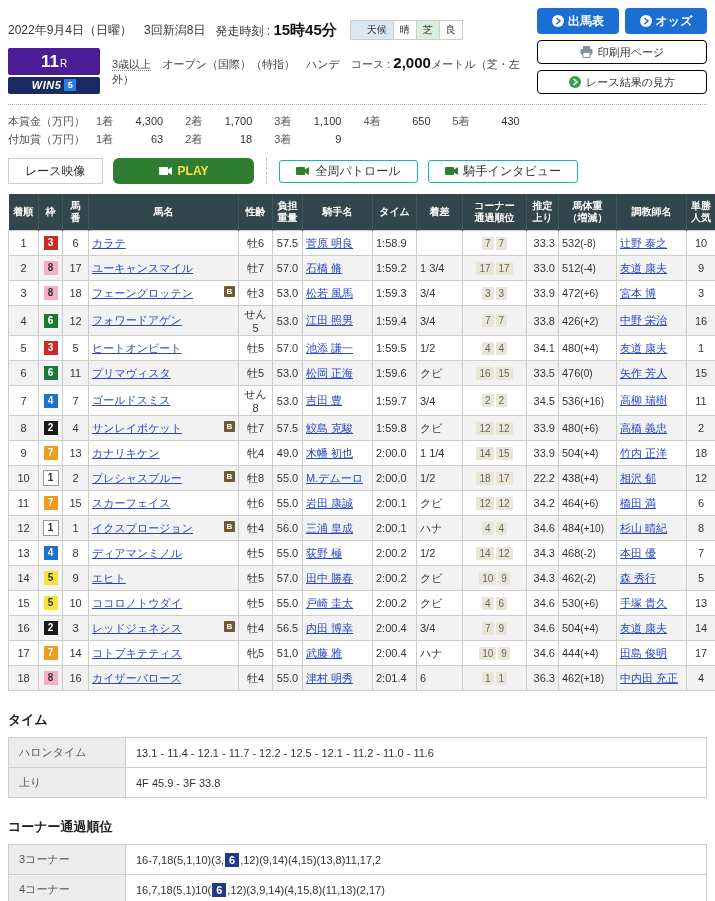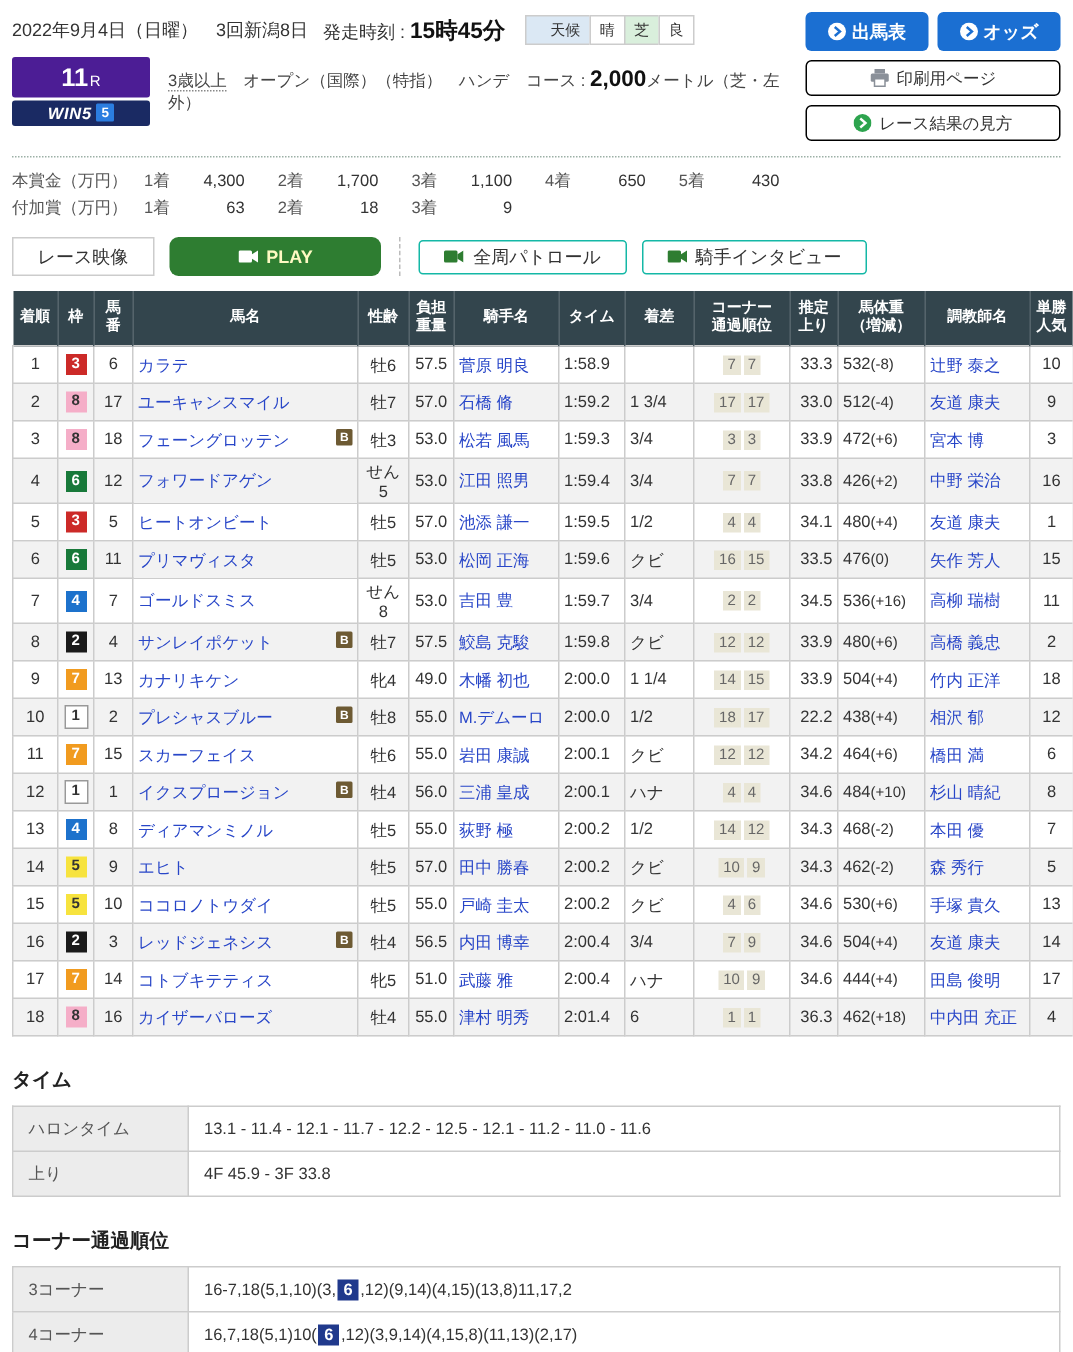--- a/index.html
+++ b/index.html
@@ -1,20 +1,20 @@
 <!DOCTYPE html>
 <html><head>
 <meta charset="utf-8">
 <style>
   html,body{margin:0;padding:0;background:#fff;}
   body{width:715px;font-family:"Liberation Sans","DejaVu Sans",sans-serif;font-size:12px;color:#333;}
   .wrap{padding:8px;width:699px;}
   
   .top{display:flex;justify-content:space-between;align-items:flex-start;}
-  .date-line{font-size:12px;color:#333;display:flex;align-items:center;gap:10px;margin-top:2px;}
+  .date-line{font-size:12px;color:#333;display:flex;align-items:center;gap:10px;margin-top:12px;}
   .start b{font-size:15px;color:#111;}
   .badges{display:inline-flex;margin-left:4px;}
   .badge{border:1px solid #ccc;margin-left:-1px;padding:2px 6px;font-size:10px;background:#fff;color:#333;}
   .badge.wl{background:#dbe8f4;padding-left:16px;}
   .badge.tl{background:#d9efdc;}
   .race-row{display:flex;margin-top:8px;align-items:flex-start;}
   .race-no-block{width:92px;flex:none;}
   .race-no{background:#4c1d95;color:#fff;text-align:center;height:27px;line-height:27px;border-radius:2px;}
   .race-no b{font-size:17px;}
   .race-no span{font-size:10px;margin-left:1px;}
@@ -35,35 +35,35 @@
   .whitebtn{width:100%;margin-top:6px;background:#fff;border:1px solid #000000;border-radius:4px;height:24px;font-size:11px;color:#333;cursor:pointer;display:flex;align-items:center;justify-content:center;gap:5px;font-family:inherit;}
   .dotline{border-bottom:1px dotted #9cb0a6;margin:10px 0 8px 0;}
   
   .prow{font-size:11px;color:#555;line-height:1.6;}
   .plabel{display:inline-block;width:88px;}
   .pp{margin-right:6px;}
   .pv{display:inline-block;width:44px;text-align:right;margin-right:22px;color:#333;}
   
   .video-row{display:flex;align-items:center;margin-top:10px;}
   .vlabel{border:1px solid #ccc;background:#fff;height:24px;line-height:24px;padding:0 16px;font-size:12px;}
-  .playbtn{background:#2e7d31;border:none;color:#fef9c3;font-weight:bold;font-size:12px;height:26px;border-radius:6px;padding:0 46px;margin-left:10px;cursor:pointer;display:flex;align-items:center;gap:6px;font-family:inherit;}
+  .playbtn{background:#2e7d31;border:none;color:#fde047;font-weight:bold;font-size:12px;height:26px;border-radius:6px;padding:0 46px;margin-left:10px;cursor:pointer;display:flex;align-items:center;gap:6px;font-family:inherit;}
   .vsep{border-left:1px dashed #bbb;height:26px;margin:0 12px;}
   .vbtn{background:#fff;border:1px solid #14b8a6;border-radius:3px;height:23px;font-size:12px;color:#333;padding:0 16px;margin-right:10px;cursor:pointer;display:flex;align-items:center;gap:6px;font-family:inherit;}
   
   table.results{border-collapse:collapse;margin-top:10px;width:699px;table-layout:fixed;}
   table.results th{background:#33454d;color:#fff;font-size:10px;font-weight:bold;text-align:center;padding:4px 1px;line-height:1.25;border-right:1px solid #46565e;height:28px;}
   table.results th:last-child{border-right:1px solid #33454d;}
   table.results td{border:1px solid #ccc;font-size:11px;height:22px;padding:1px 3px;color:#333;}
   table.results tr:nth-child(even) td{background:#f2f2f2;}
   .c-pos{text-align:center;}
   .c-frame{text-align:center;}
   .fr{display:inline-block;width:14px;height:14px;line-height:14px;font-size:10px;font-weight:bold;text-align:center;}
   .c-num{text-align:center;}
   .c-name{position:relative;}
-  .lnk{color:#2846c8;cursor:pointer;}
+  .lnk{color:#2846c8;text-decoration:underline;cursor:pointer;}
   .bb{position:absolute;right:3px;top:5px;background:#6d5a33;color:#fff;font-size:8px;font-weight:bold;width:11px;height:11px;line-height:11px;text-align:center;border-radius:1px;}
   .c-sex,.c-wt{text-align:center;}
   .c-time,.c-margin,.c-body,.c-jockey,.c-trainer{text-align:left;}
   .c-corner{text-align:center;}
   .cp{display:inline-block;background:#e9e6d6;color:#666;font-size:10px;padding:1px 3px;margin:0 1px;}
   .c-agari{text-align:right;padding-right:5px;}
   .c-pop{text-align:center;}
   .diff{font-size:10px;}
   
   .sec{font-size:13px;font-weight:bold;color:#222;margin:20px 0 8px 0;}

